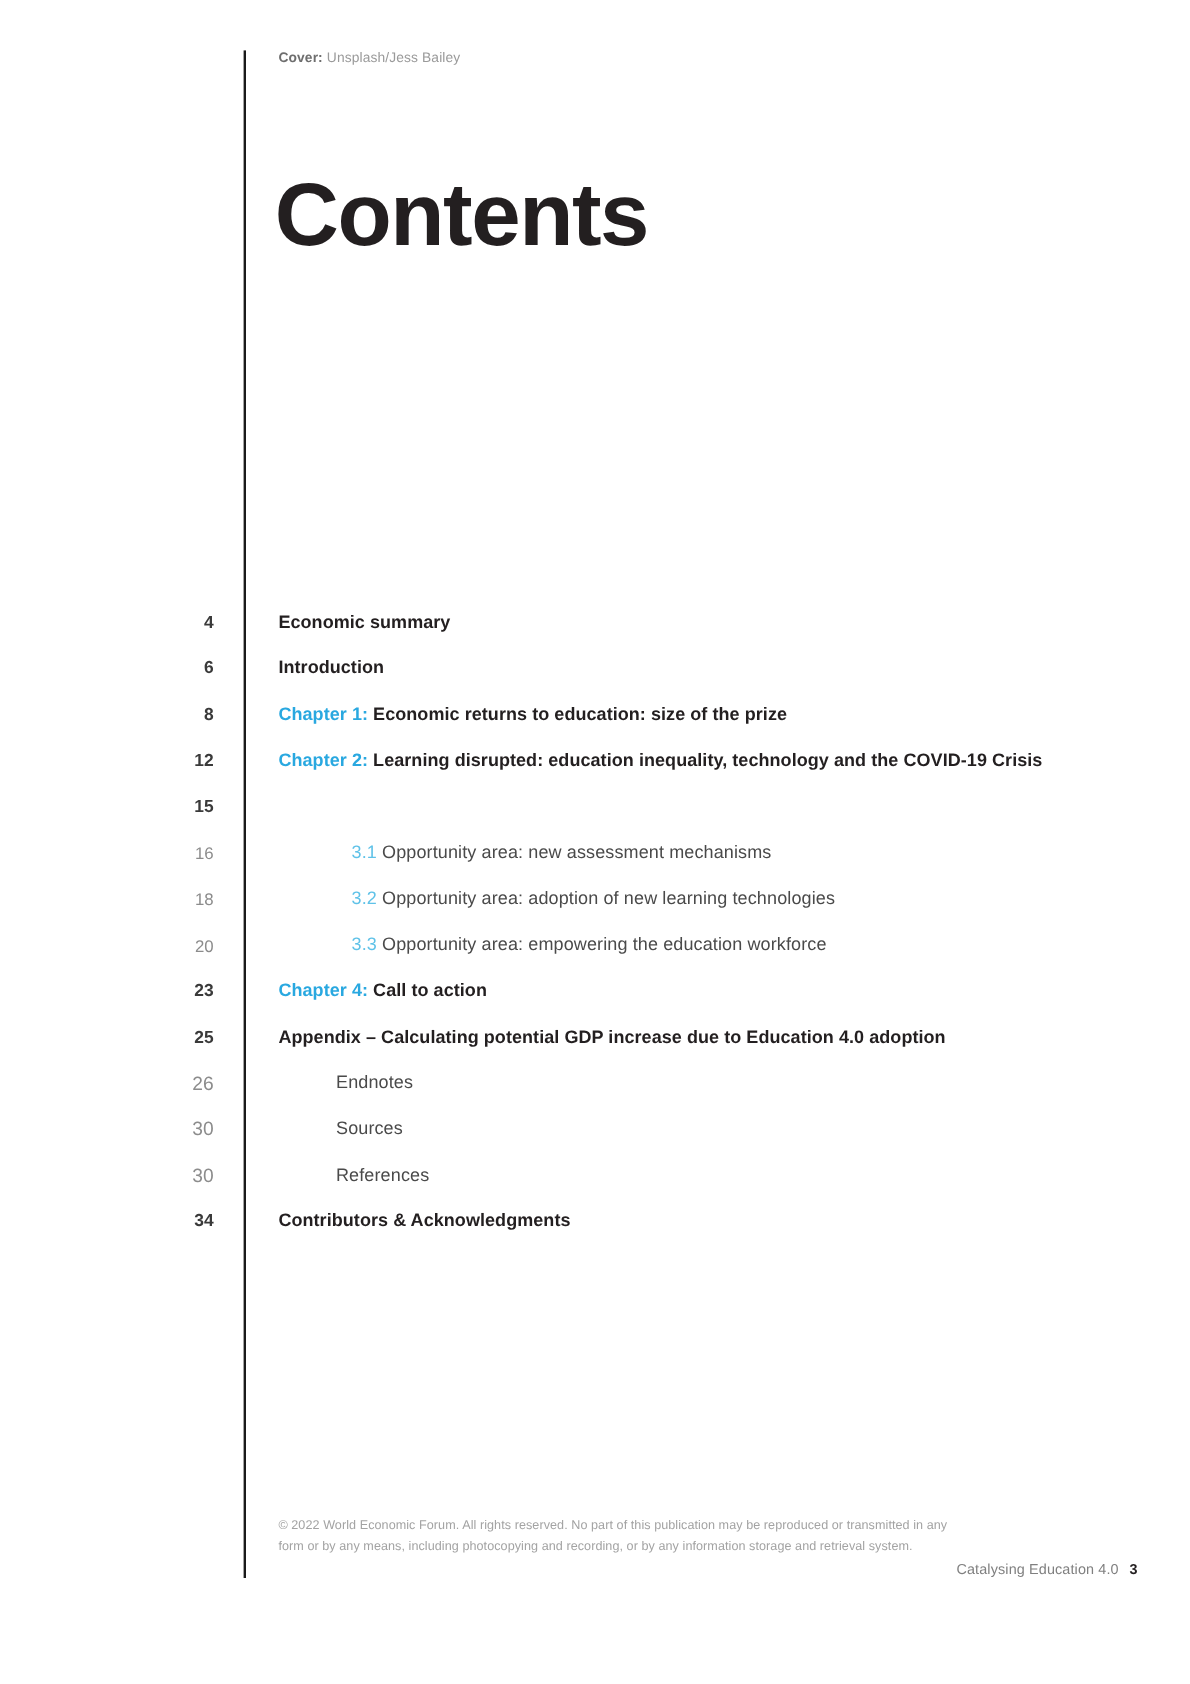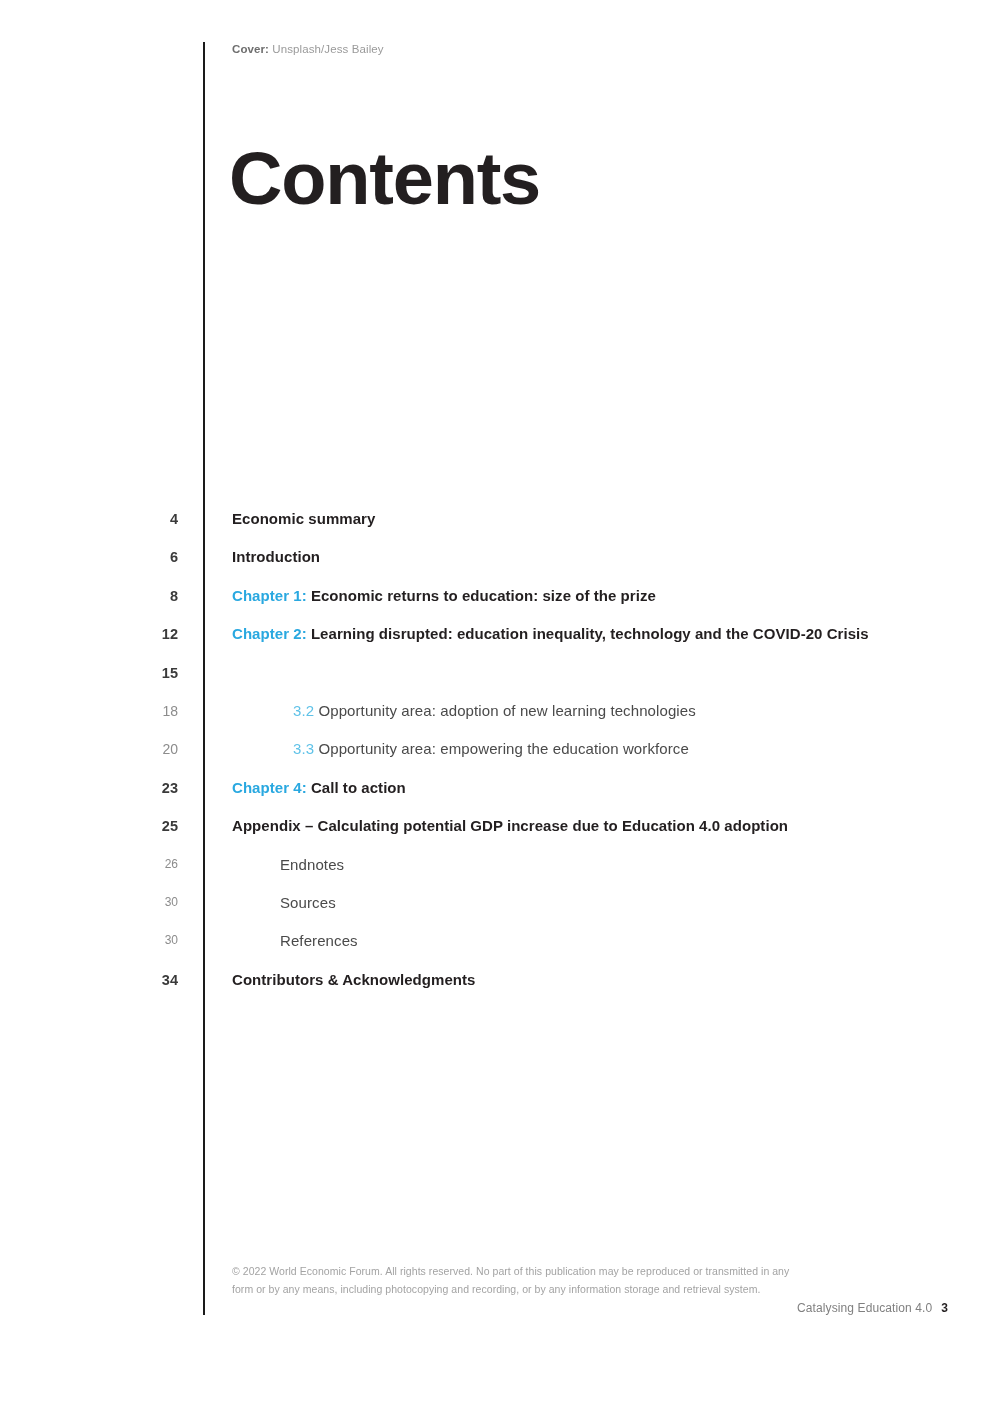--- a/index.html
+++ b/index.html
@@ -80,21 +80,21 @@
     font-weight: bold;
   }
   .toc-row.level-sub .toc-num {
     font-weight: normal;
     color: #8c8c8c;
     font-size: 14px;
   }
   .toc-row.level-plain .toc-num {
     font-weight: normal;
     color: #8c8c8c;
-    font-size: 12px;
+    font-size: 16px;
   }
   .toc-text {
     position: absolute;
     left: 232px;
     top: 6px;
     font-size: 15px;
     color: #231f20;
     font-weight: bold;
     white-space: nowrap;
     letter-spacing: 0.05px;
@@ -170,24 +170,28 @@
       <div class="toc-row level-main">
         <span class="toc-num">6</span>
         <span class="toc-text"><span>Introduction</span></span>
       </div>
       <div class="toc-row level-main">
         <span class="toc-num">8</span>
         <span class="toc-text"><span class="chapter-label">Chapter 1:</span><span> Economic returns to education: size of the prize</span></span>
       </div>
       <div class="toc-row level-main">
         <span class="toc-num">12</span>
-        <span class="toc-text"><span class="chapter-label">Chapter 2:</span><span> Learning disrupted: education inequality, technology and the COVID-20 Crisis</span></span>
+        <span class="toc-text"><span class="chapter-label">Chapter 2:</span><span> Learning disrupted: education inequality, technology and the COVID-19 Crisis</span></span>
       </div>
       <div class="toc-row level-main">
         <span class="toc-num">15</span>
+      </div>
+      <div class="toc-row level-sub">
+        <span class="toc-num">16</span>
+        <span class="toc-text"><span class="chapter-label">3.1</span><span> Opportunity area: new assessment mechanisms</span></span>
       </div>
       <div class="toc-row level-sub">
         <span class="toc-num">18</span>
         <span class="toc-text"><span class="chapter-label">3.2</span><span> Opportunity area: adoption of new learning technologies</span></span>
       </div>
       <div class="toc-row level-sub">
         <span class="toc-num">20</span>
         <span class="toc-text"><span class="chapter-label">3.3</span><span> Opportunity area: empowering the education workforce</span></span>
       </div>
       <div class="toc-row level-main">

